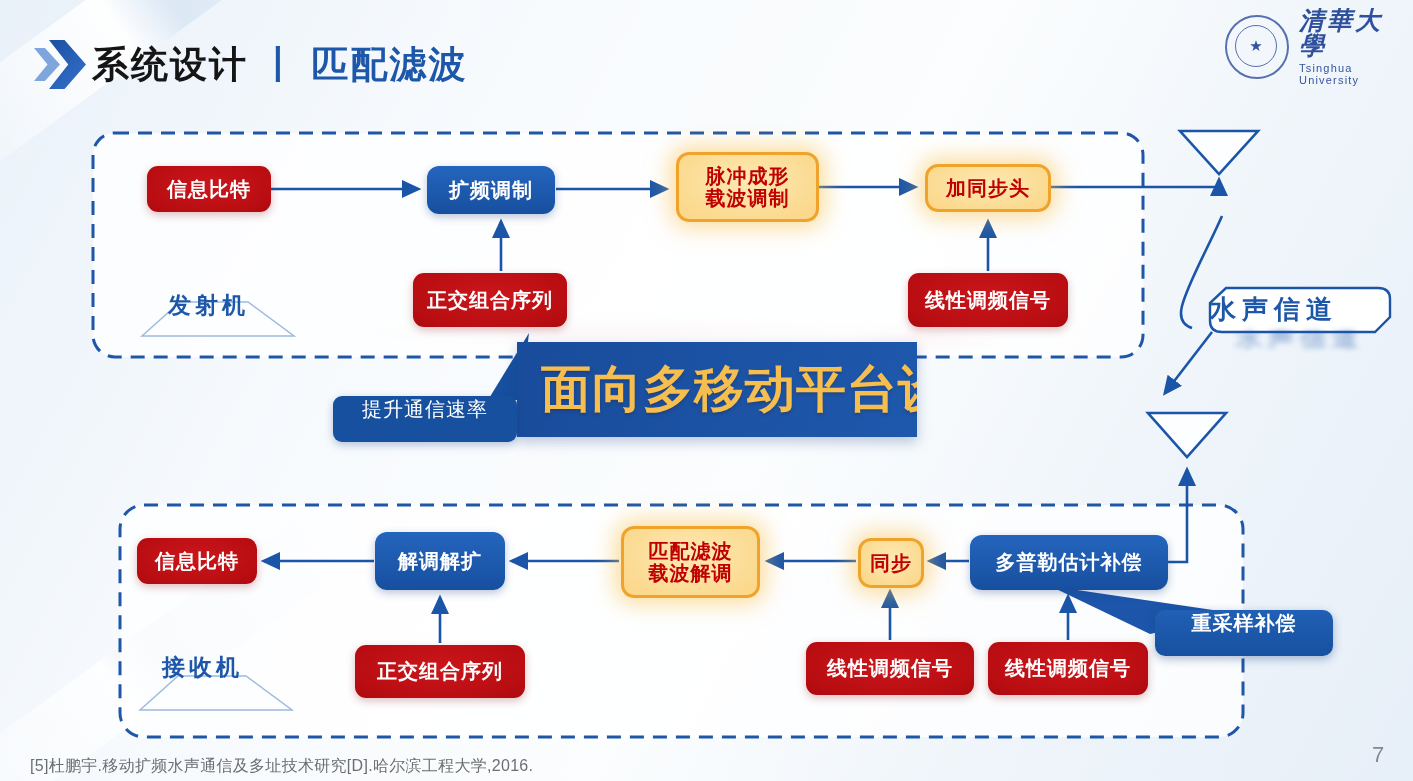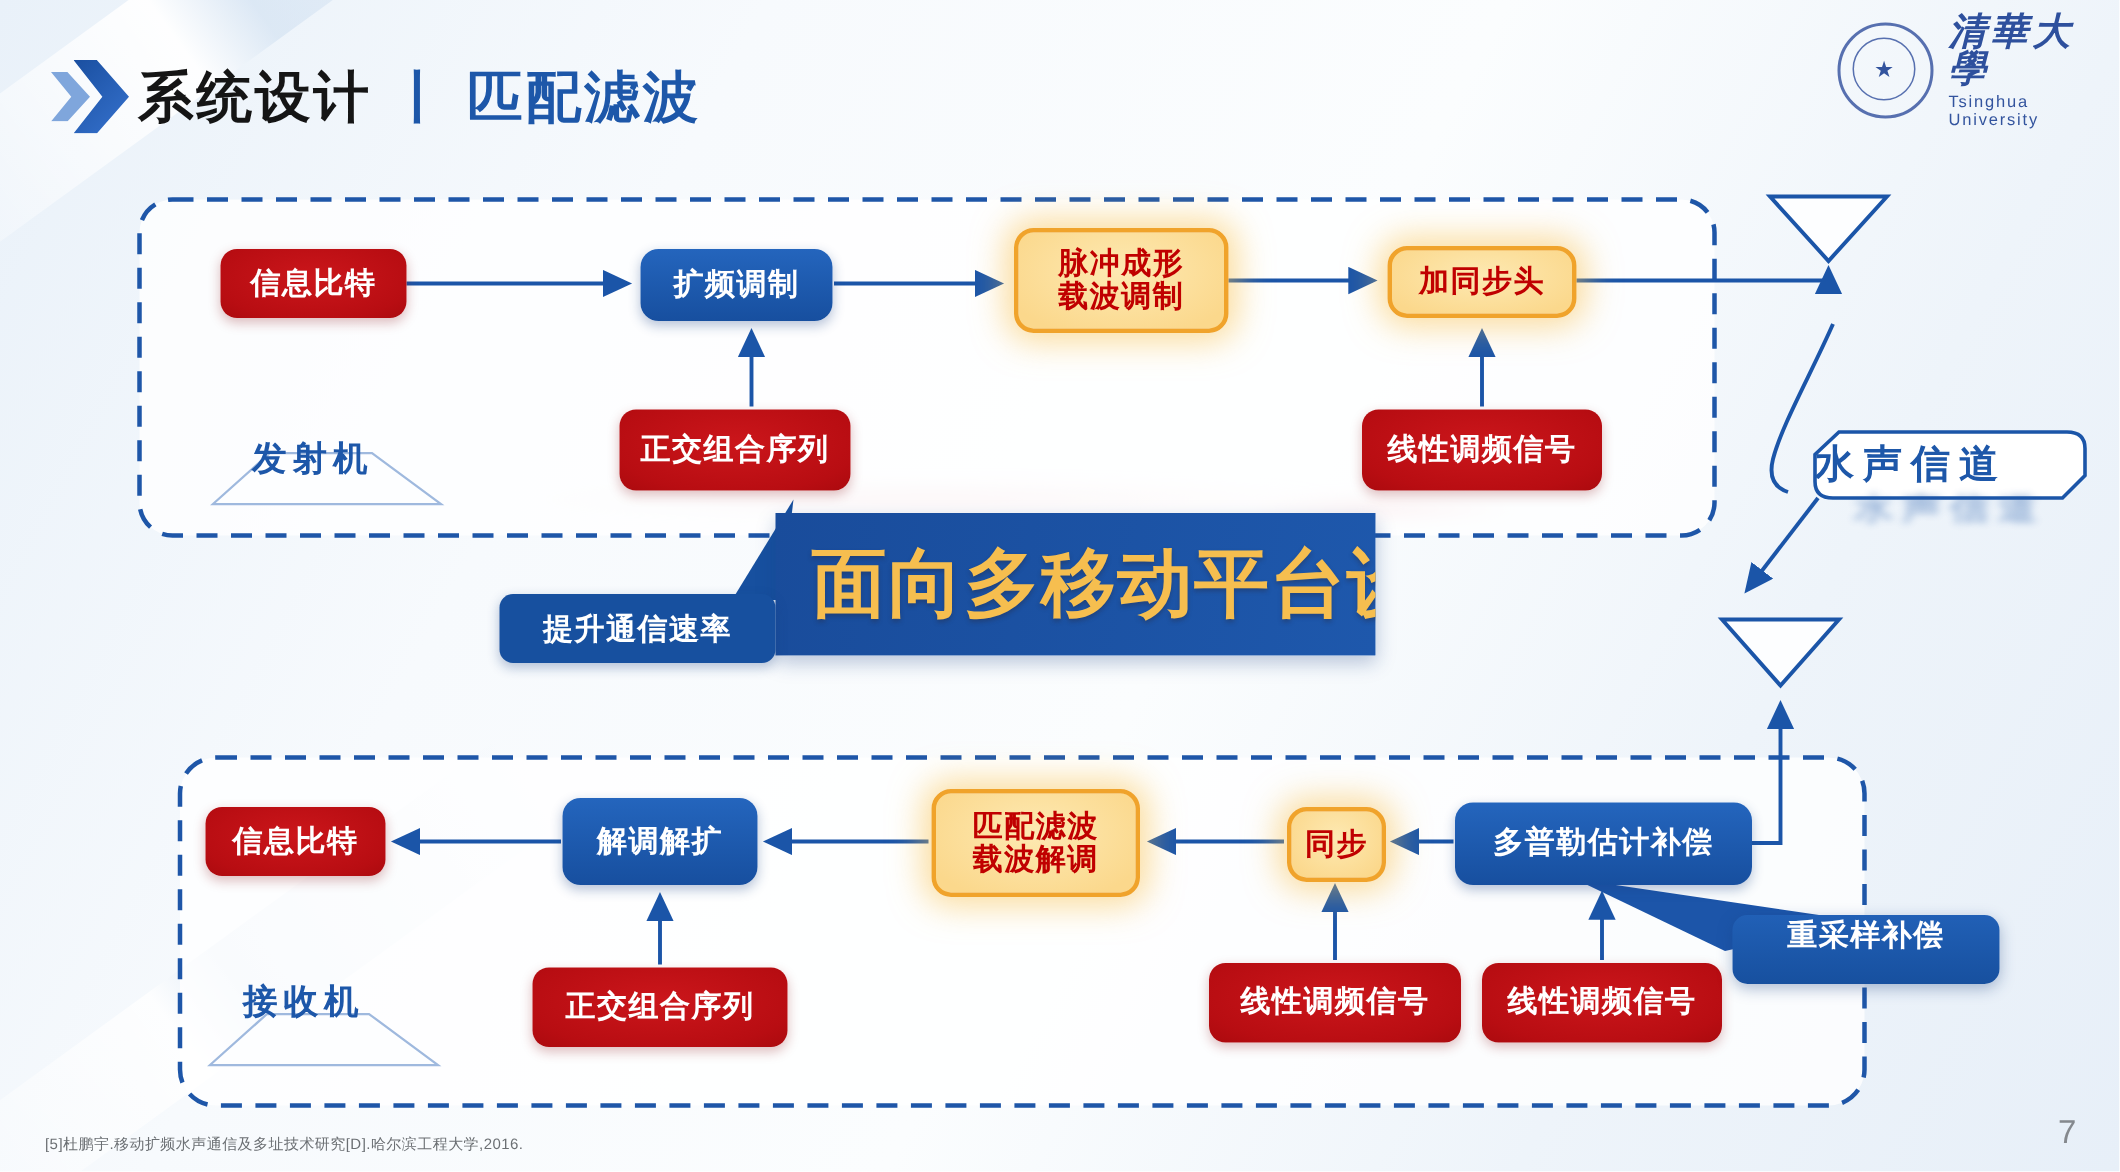--- a/index.html
+++ b/index.html
@@ -22,31 +22,31 @@
        color:#fff;border-radius:12px;font-size:20px;box-shadow:0 3px 8px rgba(23,62,130,.3);}
   .yellow{background:radial-gradient(ellipse at 50% 40%,#fde9b2 0%,#fbd88c 85%);
        border:3px solid #f0a32b;color:#c00000;border-radius:13px;font-size:20px;
        box-shadow:0 0 22px 6px rgba(249,193,79,.55);}
   .seclabel{position:absolute;color:#1d57a9;font-size:23px;font-weight:700;letter-spacing:4px;white-space:nowrap;}
   .banner{position:absolute;left:517px;top:342px;width:400px;height:95px;overflow:hidden;
        background:linear-gradient(100deg,#194c9b 0%,#1e58ac 100%);box-shadow:0 5px 12px rgba(20,60,130,.28);}
   .banner-text{position:absolute;left:24px;top:14px;font-size:50px;font-weight:700;letter-spacing:1px;
        color:#f6be4f;white-space:nowrap;text-shadow:0 2px 3px rgba(40,40,60,.35);}
   .note{position:absolute;left:333px;top:396px;width:184px;height:46px;background:#17509f;border-radius:9px;
-       color:#fff;font-size:20px;font-weight:700;display:flex;align-items:center;justify-content:center;
+       color:#fff;font-size:20px;font-weight:400;display:flex;justify-content:center;
        letter-spacing:1px;box-shadow:0 3px 8px rgba(23,62,130,.3);}
   .ws-text{position:absolute;left:1210px;top:292px;width:180px;color:#1d57a9;
        font-size:26px;font-weight:700;letter-spacing:6px;white-space:nowrap;}
   .ws-reflect{position:absolute;left:1210px;top:322px;width:180px;text-align:center;color:#1d57a9;
        font-size:26px;font-weight:700;letter-spacing:6px;white-space:nowrap;filter:blur(3px);opacity:.4;
        transform:scaleY(.8);}
   .callout-resample{position:absolute;left:1155px;top:610px;width:178px;height:46px;background:linear-gradient(180deg,#2160b6,#17509f);
        border-radius:10px;color:#fff;font-size:20px;font-weight:700;display:flex;justify-content:center;
        letter-spacing:1px;box-shadow:0 3px 10px rgba(23,62,130,.35);}
-  .citation{position:absolute;left:30px;top:756px;font-size:10px;color:#6b6f73;letter-spacing:.3px;}
+  .citation{position:absolute;left:30px;top:756px;font-size:16px;color:#6b6f73;letter-spacing:.3px;}
   .pagenum{position:absolute;left:1372px;top:742px;font-size:22px;color:#85898e;}
   
   .logo{position:absolute;left:1225px;top:14px;width:175px;height:66px;display:flex;align-items:center;}
   .emblem{width:60px;height:60px;border:2px solid rgba(48,77,156,.8);border-radius:50%;position:relative;flex:0 0 auto;}
   .emblem-inner{position:absolute;left:8px;top:8px;width:40px;height:40px;border:1.5px solid rgba(48,77,156,.8);border-radius:50%;
        display:flex;align-items:center;justify-content:center;color:#33549e;font-size:15px;}
   .logo-txt{margin-left:10px;display:flex;flex-direction:column;}
   .logo-zh{font-family:"DejaVu Serif", serif;font-style:italic;font-weight:700;color:#2e509d;font-size:25px;letter-spacing:3px;line-height:1;}
   .logo-en{color:#33549e;font-size:11px;letter-spacing:1.2px;margin-top:4px;}
 </style>

